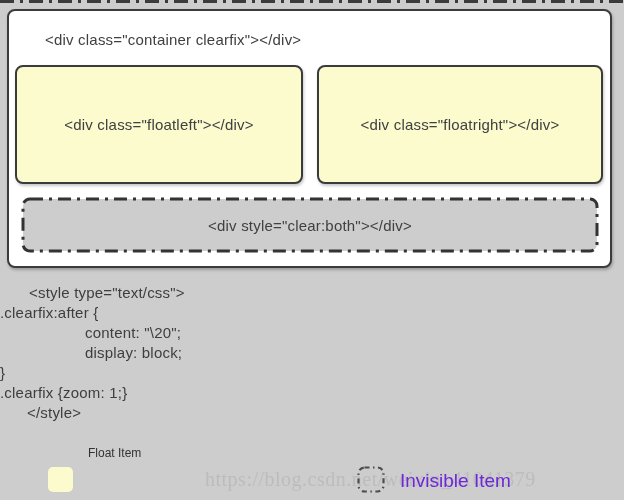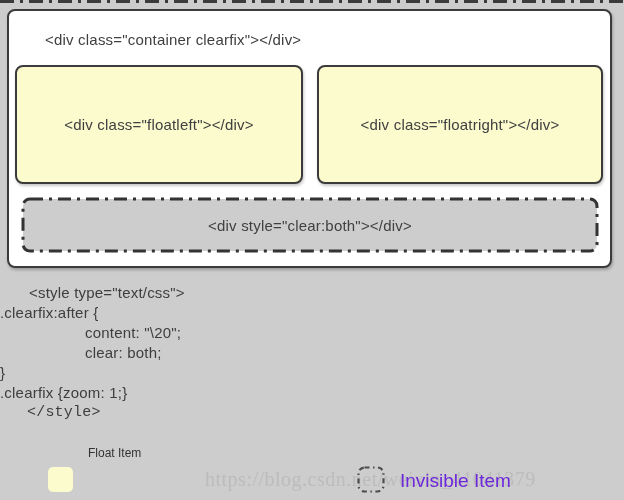--- a/index.html
+++ b/index.html
@@ -88,21 +88,21 @@
     left: 0; top: 283px;
     font-size: 15px;
     line-height: 20px;
     color: #3e3e3e;
     letter-spacing: 0.2px;
   }
   .code-line { white-space: pre; }
   .ind0 { padding-left: 29px; }
   .ind1 { }
   .ind2 { padding-left: 85px; }
-  .ind0b { padding-left: 27px; font-family: Liberation Mono, monospace; }
+  .ind0b { padding-left: 27px; }
 
   
   .legend-float-swatch {
     position: absolute;
     left: 48px; top: 467px;
     width: 25px; height: 25px;
     background: #fbfbce;
     border-radius: 5px;
   }
   .legend-float-label {
@@ -159,21 +159,21 @@
       <rect x="2" y="2" width="574" height="52" rx="7" ry="7" fill="#cdcdcd" stroke="#333333" stroke-width="3" stroke-dasharray="13 6 3 6"></rect>
     </svg>
     <div class="clear-box-label">&lt;div style="clear:both"&gt;&lt;/div&gt;</div>
   </div>
 </div>
 
 <div class="code-block">
   <div class="code-line ind0">&lt;style type="text/css"&gt;</div>
   <div class="code-line ind1">.clearfix:after {</div>
   <div class="code-line ind2">content: "\20";</div>
-  <div class="code-line ind2">clear: both;</div>
+  <div class="code-line ind2">display: block;</div>
   <div class="code-line ind1">}</div>
   <div class="code-line ind1">.clearfix {zoom: 1;}</div>
   <div class="code-line ind0b">&lt;/style&gt;</div>
 </div>
 
 <div class="watermark">https://blog.csdn.net/weixin_41041379</div>
 
 <div class="legend-float-swatch"></div>
 <div class="legend-float-label">Float Item</div>
 

